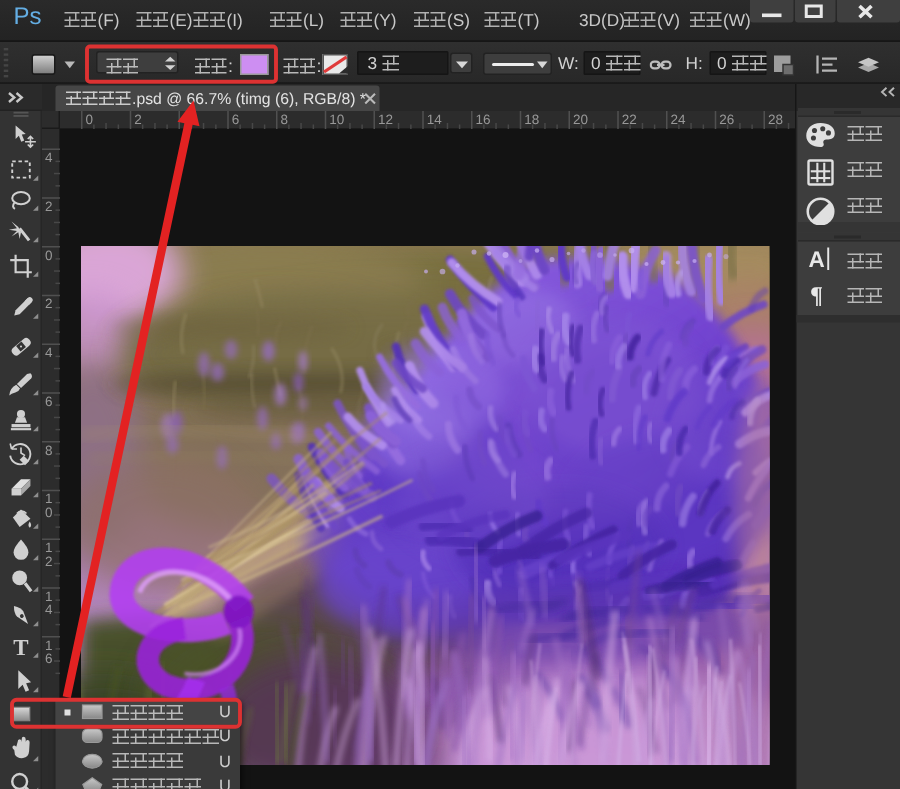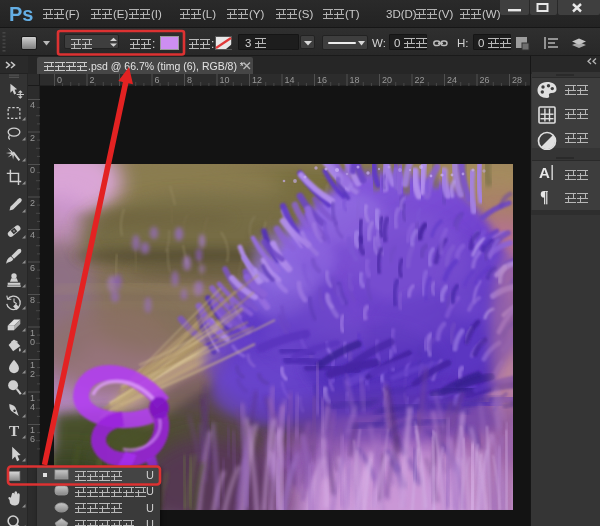--- a/index.html
+++ b/index.html
@@ -10,21 +10,21 @@
  linear-gradient(currentColor,currentColor),linear-gradient(currentColor,currentColor),
  linear-gradient(currentColor,currentColor);
  background-size:100% 1px,100% 1px,100% 1px,1px 70%,1px 60%;
  background-position:0 0,0 55%,0 100%,30% 100%,75% 0;background-repeat:no-repeat;opacity:.85}
 .c11{width:11px;height:10px;margin-right:1px}
 .c10{width:10px;height:9px;margin-right:1px}
 .c12{width:10px;height:10px;margin-right:1px}
 
 #menubar{left:0;top:0;width:600px;height:28px;background:linear-gradient(#2a2a2a,#232323);border-bottom:1px solid #161616}
 .mi{position:absolute;top:8px;font-size:11.5px;color:#c9c9c9;white-space:nowrap}
-#pslogo{position:absolute;left:9px;top:3px;font-size:20px;font-weight:bold;color:#64aee4;letter-spacing:0px}
+#pslogo{position:absolute;left:9px;top:3px;font-size:16px;font-weight:normal;color:#64aee4;letter-spacing:0px}
 .wbtn{position:absolute;top:0;height:15px;background:#3f3f3f;border-radius:0 0 2px 2px}
 
 #optbar{left:0;top:28px;width:600px;height:28px;background:linear-gradient(#2f2f2f,#282828);border-bottom:1px solid #1a1a1a}
 .obox{position:absolute;background:#3e3e3e;border:1px solid #222;border-radius:2px}
 .olabel{position:absolute;font-size:12px;color:#d2d2d2;white-space:nowrap}
 .ofield{position:absolute;background:#1d1d1d;border:1px solid #151515;color:#dcdcdc;font-size:11px;border-radius:1px}
 
 #tabrow{left:0;top:56px;width:600px;height:18px;background:#262626}
 #tab{position:absolute;left:37px;top:57px;width:216px;height:17px;background:#464646;border-radius:2px 2px 0 0;color:#e3e3e3;font-size:10.5px;white-space:nowrap}
 

